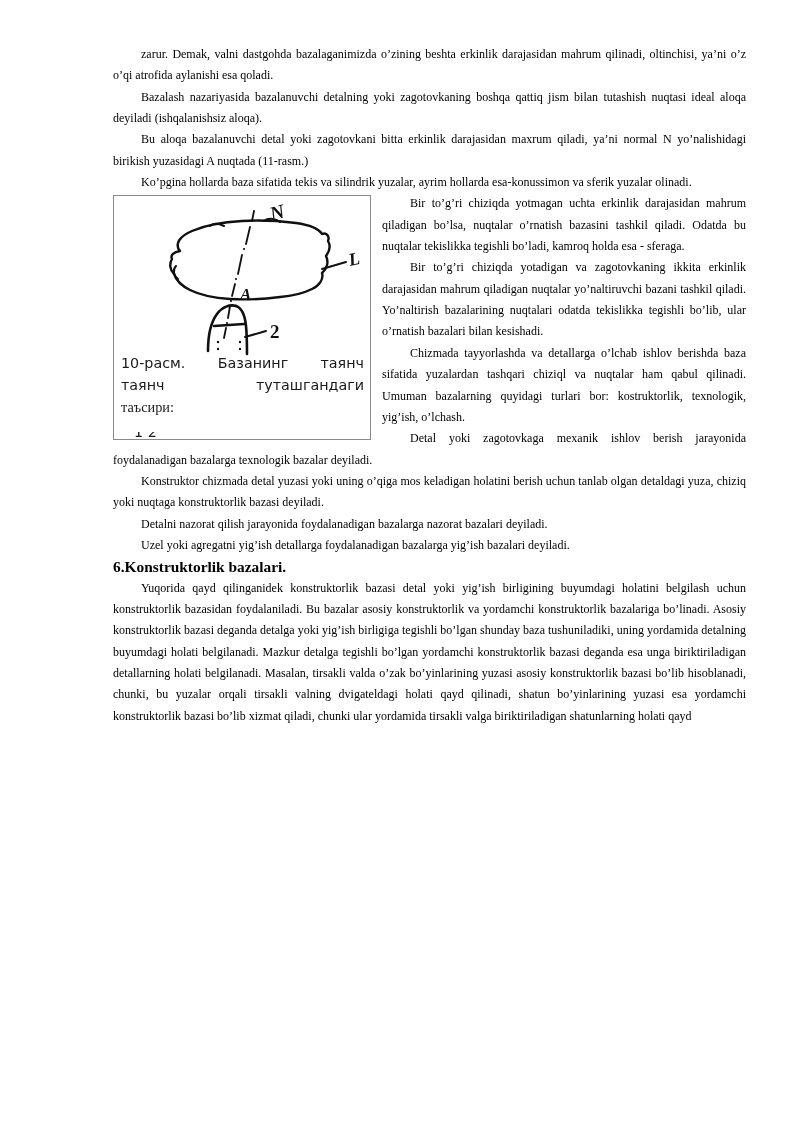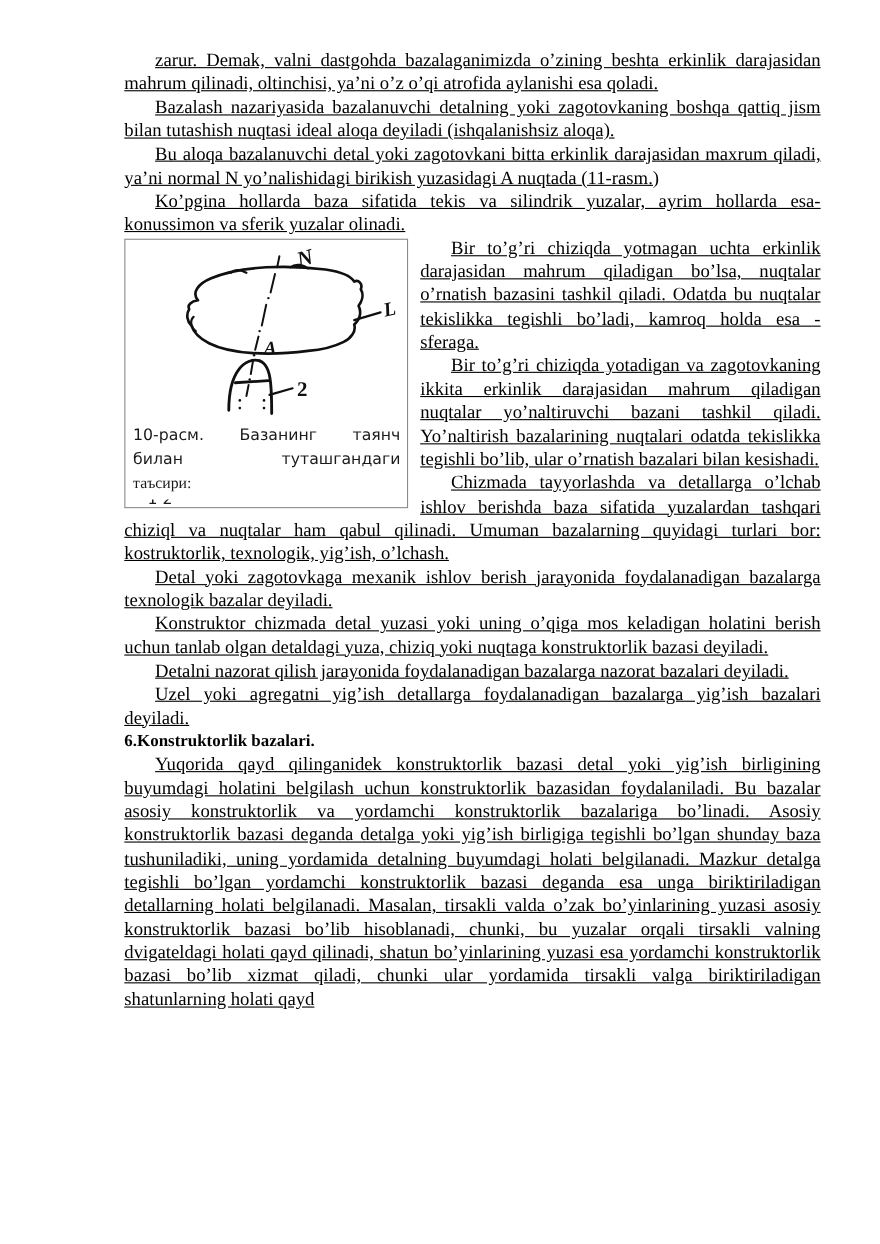--- a/index.html
+++ b/index.html
@@ -17,26 +17,25 @@
     overflow: hidden;
   }
   .content {
     position: absolute;
     left: 113px;
     top: 44px;
     width: 633px;
   }
   p.body {
     margin: 0;
-    font-size: 17px;
+    font-size: 12px;
     line-height: 21.35px;
     text-align: justify;
     text-indent: 28px;
     hyphens: none;
-    text-decoration: underline;
   }
 
   
   .heading {
     margin: 0;
     font-size: 15.4px;
     line-height: 21.35px;
     font-weight: bold;
     text-indent: 0;
   }
@@ -56,21 +55,21 @@
   .figure-drawing {
     position: absolute;
     left: 0;
     top: 0;
     width: 256px;
     height: 167px;
   }
   .figure-caption {
     position: absolute;
     left: 7px;
-    top: 167px;
+    top: 156px;
     width: 243px;
     font-family: "DejaVu Sans", "Liberation Sans", sans-serif;
     font-size: 14.3px;
     line-height: 22px;
     color: #1a1a1a;
     text-align: justify;
     text-indent: 0;
   }
   .figure-caption .capline {
     display: block;
@@ -157,21 +156,21 @@
           <circle cx="126" cy="146" r="1.2" fill="#101010"></circle>
           <circle cx="126" cy="153" r="1.2" fill="#101010"></circle>
         </g>
 
         <line x1="131" y1="141" x2="152" y2="135" stroke="#101010" stroke-width="2" stroke-linecap="round"></line>
         <text x="156" y="142" font-family="'Liberation Serif', serif" font-size="19" font-weight="bold" fill="#101010">2</text>
       </svg>
 
       <div class="figure-caption">
         <span class="capline">10-расм.  Базанинг  таянч</span>
-        <span class="capline">билан  туташгандаги</span>
+        <span class="capline">таянч  туташгандаги</span>
         <span class="capline last">таъсири:</span>
       </div>
       <div class="cap-clip">
         <span>1 2</span>
       </div>
     </div>
 
     <p class="body">Bir to’g’ri chiziqda yotmagan uchta erkinlik darajasidan mahrum qiladigan bo’lsa, nuqtalar o’rnatish bazasini tashkil qiladi. Odatda bu nuqtalar tekislikka tegishli bo’ladi, kamroq holda esa - sferaga.</p>
     <p class="body">Bir to’g’ri chiziqda yotadigan va zagotovkaning ikkita erkinlik darajasidan mahrum qiladigan nuqtalar yo’naltiruvchi bazani tashkil qiladi. Yo’naltirish bazalarining nuqtalari odatda tekislikka tegishli bo’lib, ular o’rnatish bazalari bilan kesishadi.</p>
     <p class="body">Chizmada tayyorlashda va detallarga o’lchab ishlov berishda baza sifatida yuzalardan tashqari chiziql va nuqtalar ham qabul qilinadi. Umuman bazalarning quyidagi turlari bor: kostruktorlik, texnologik, yig’ish, o’lchash.</p>

